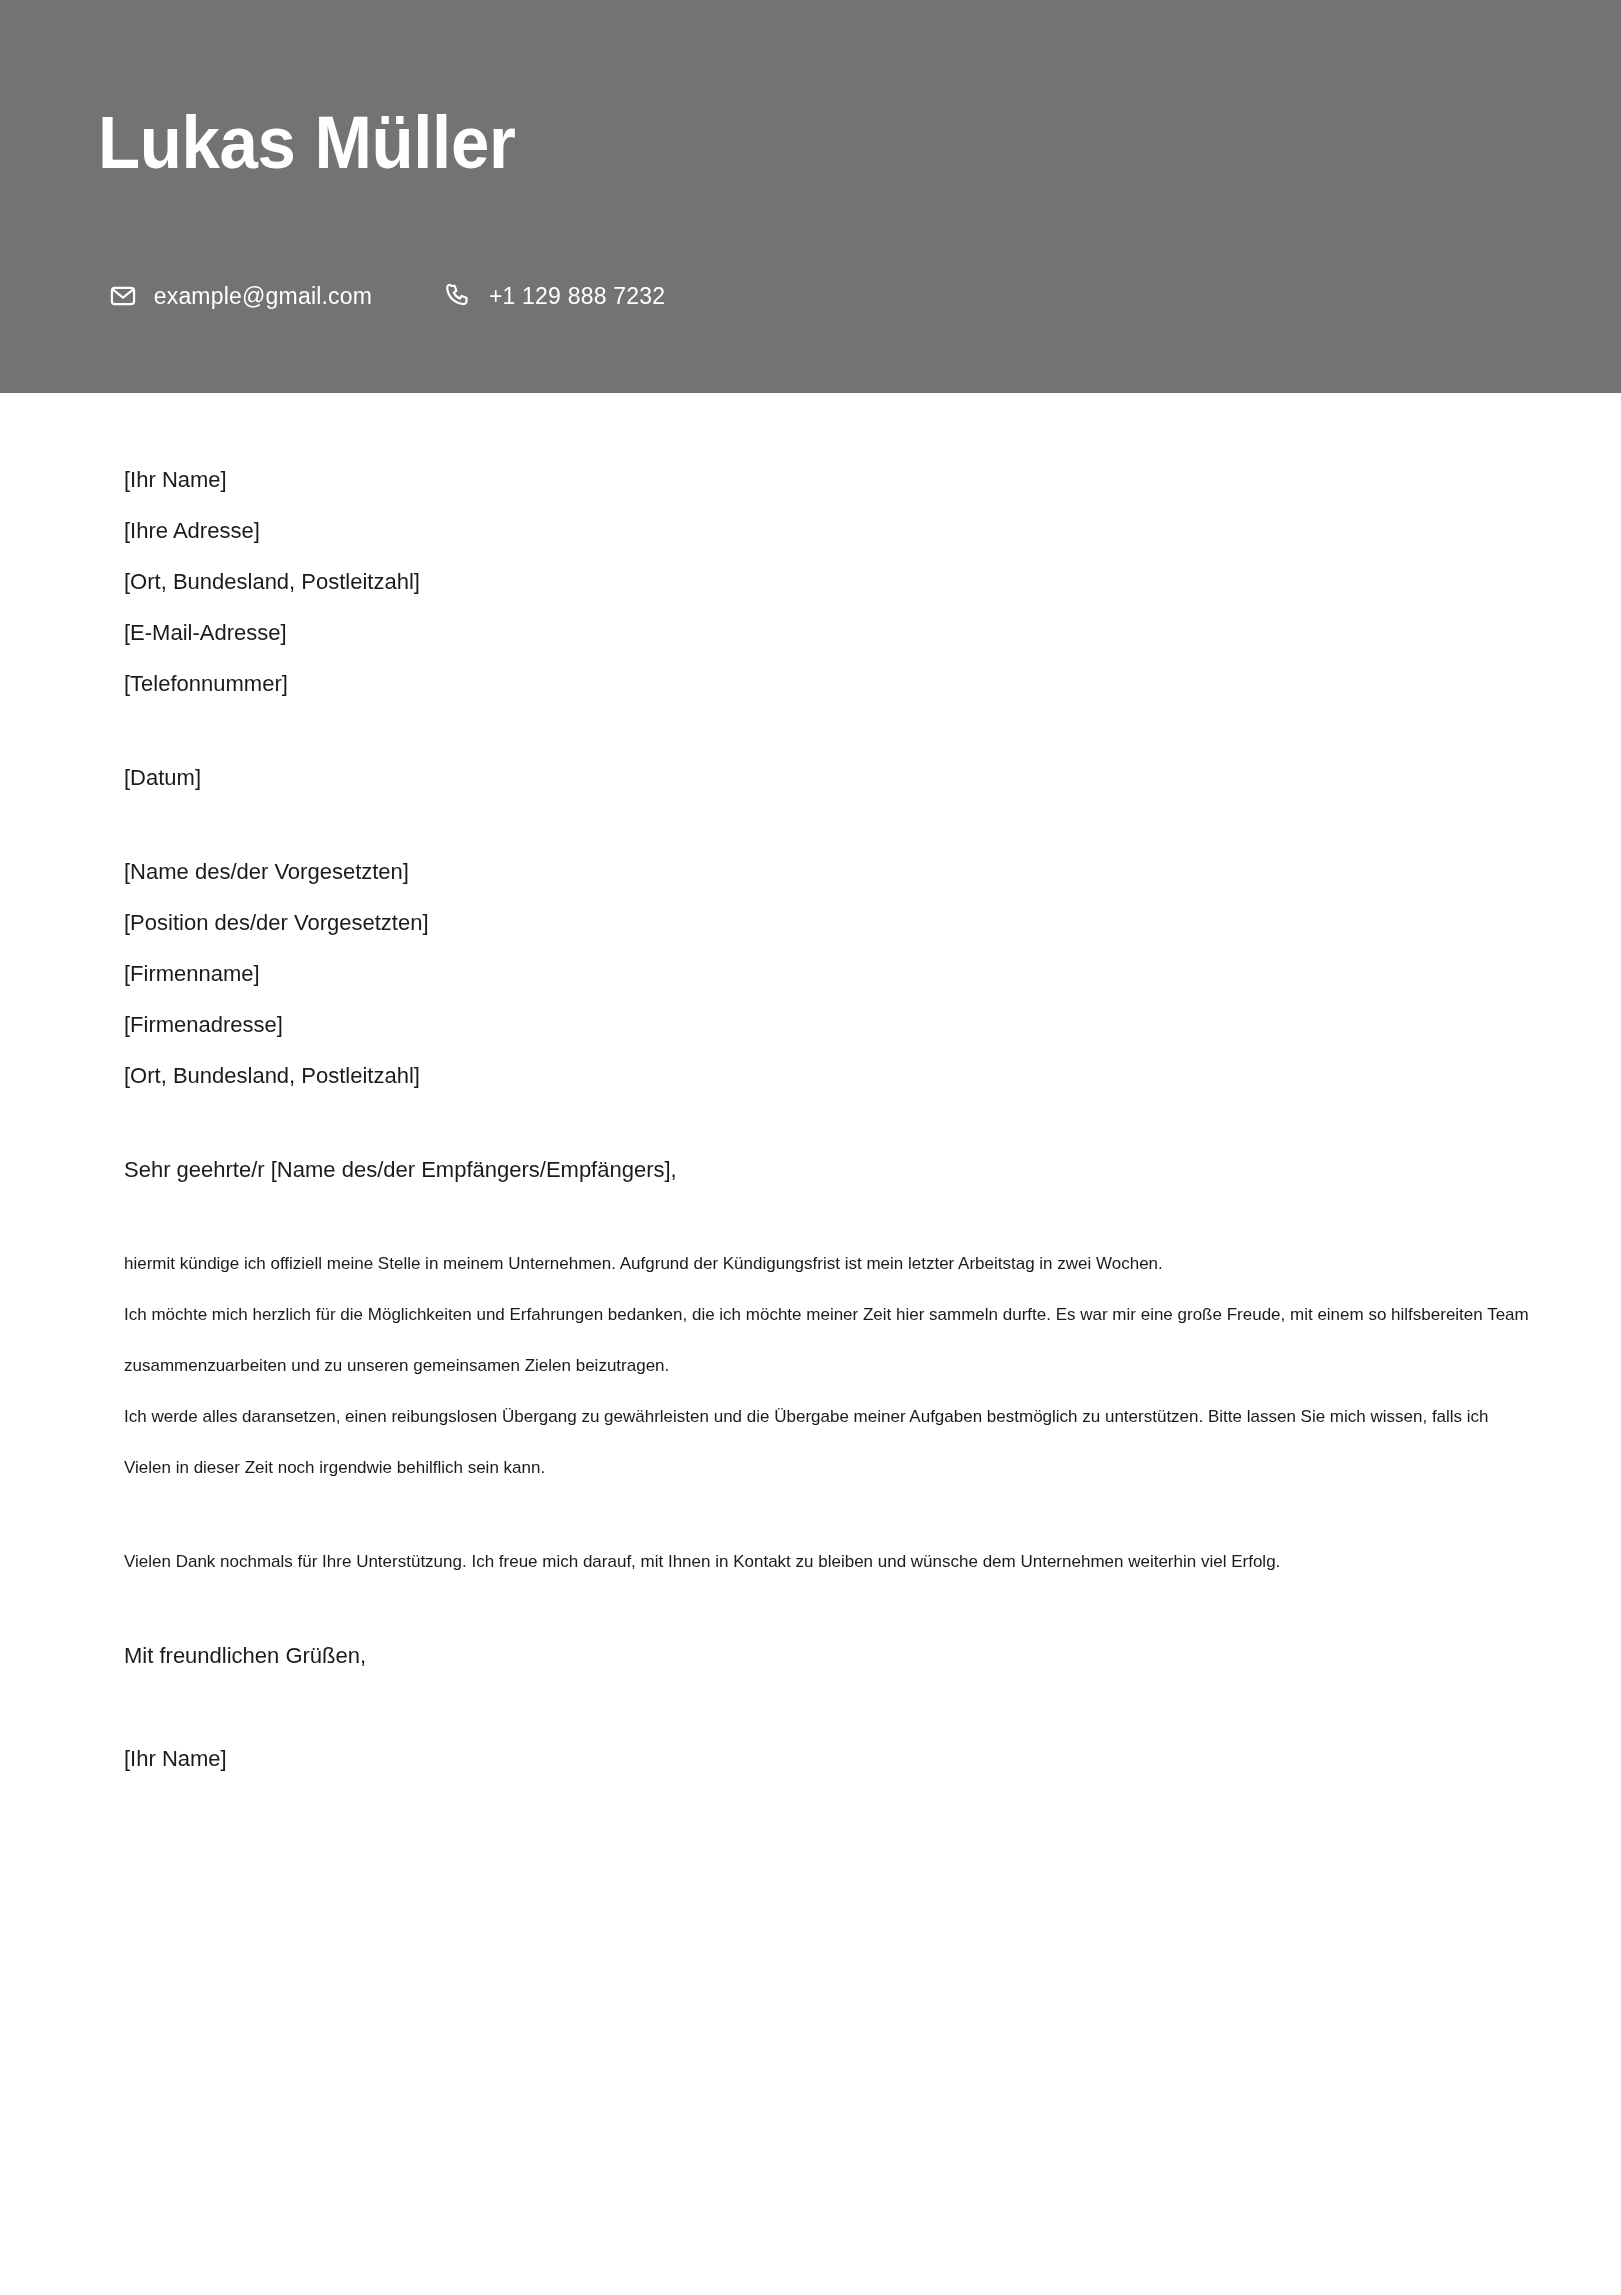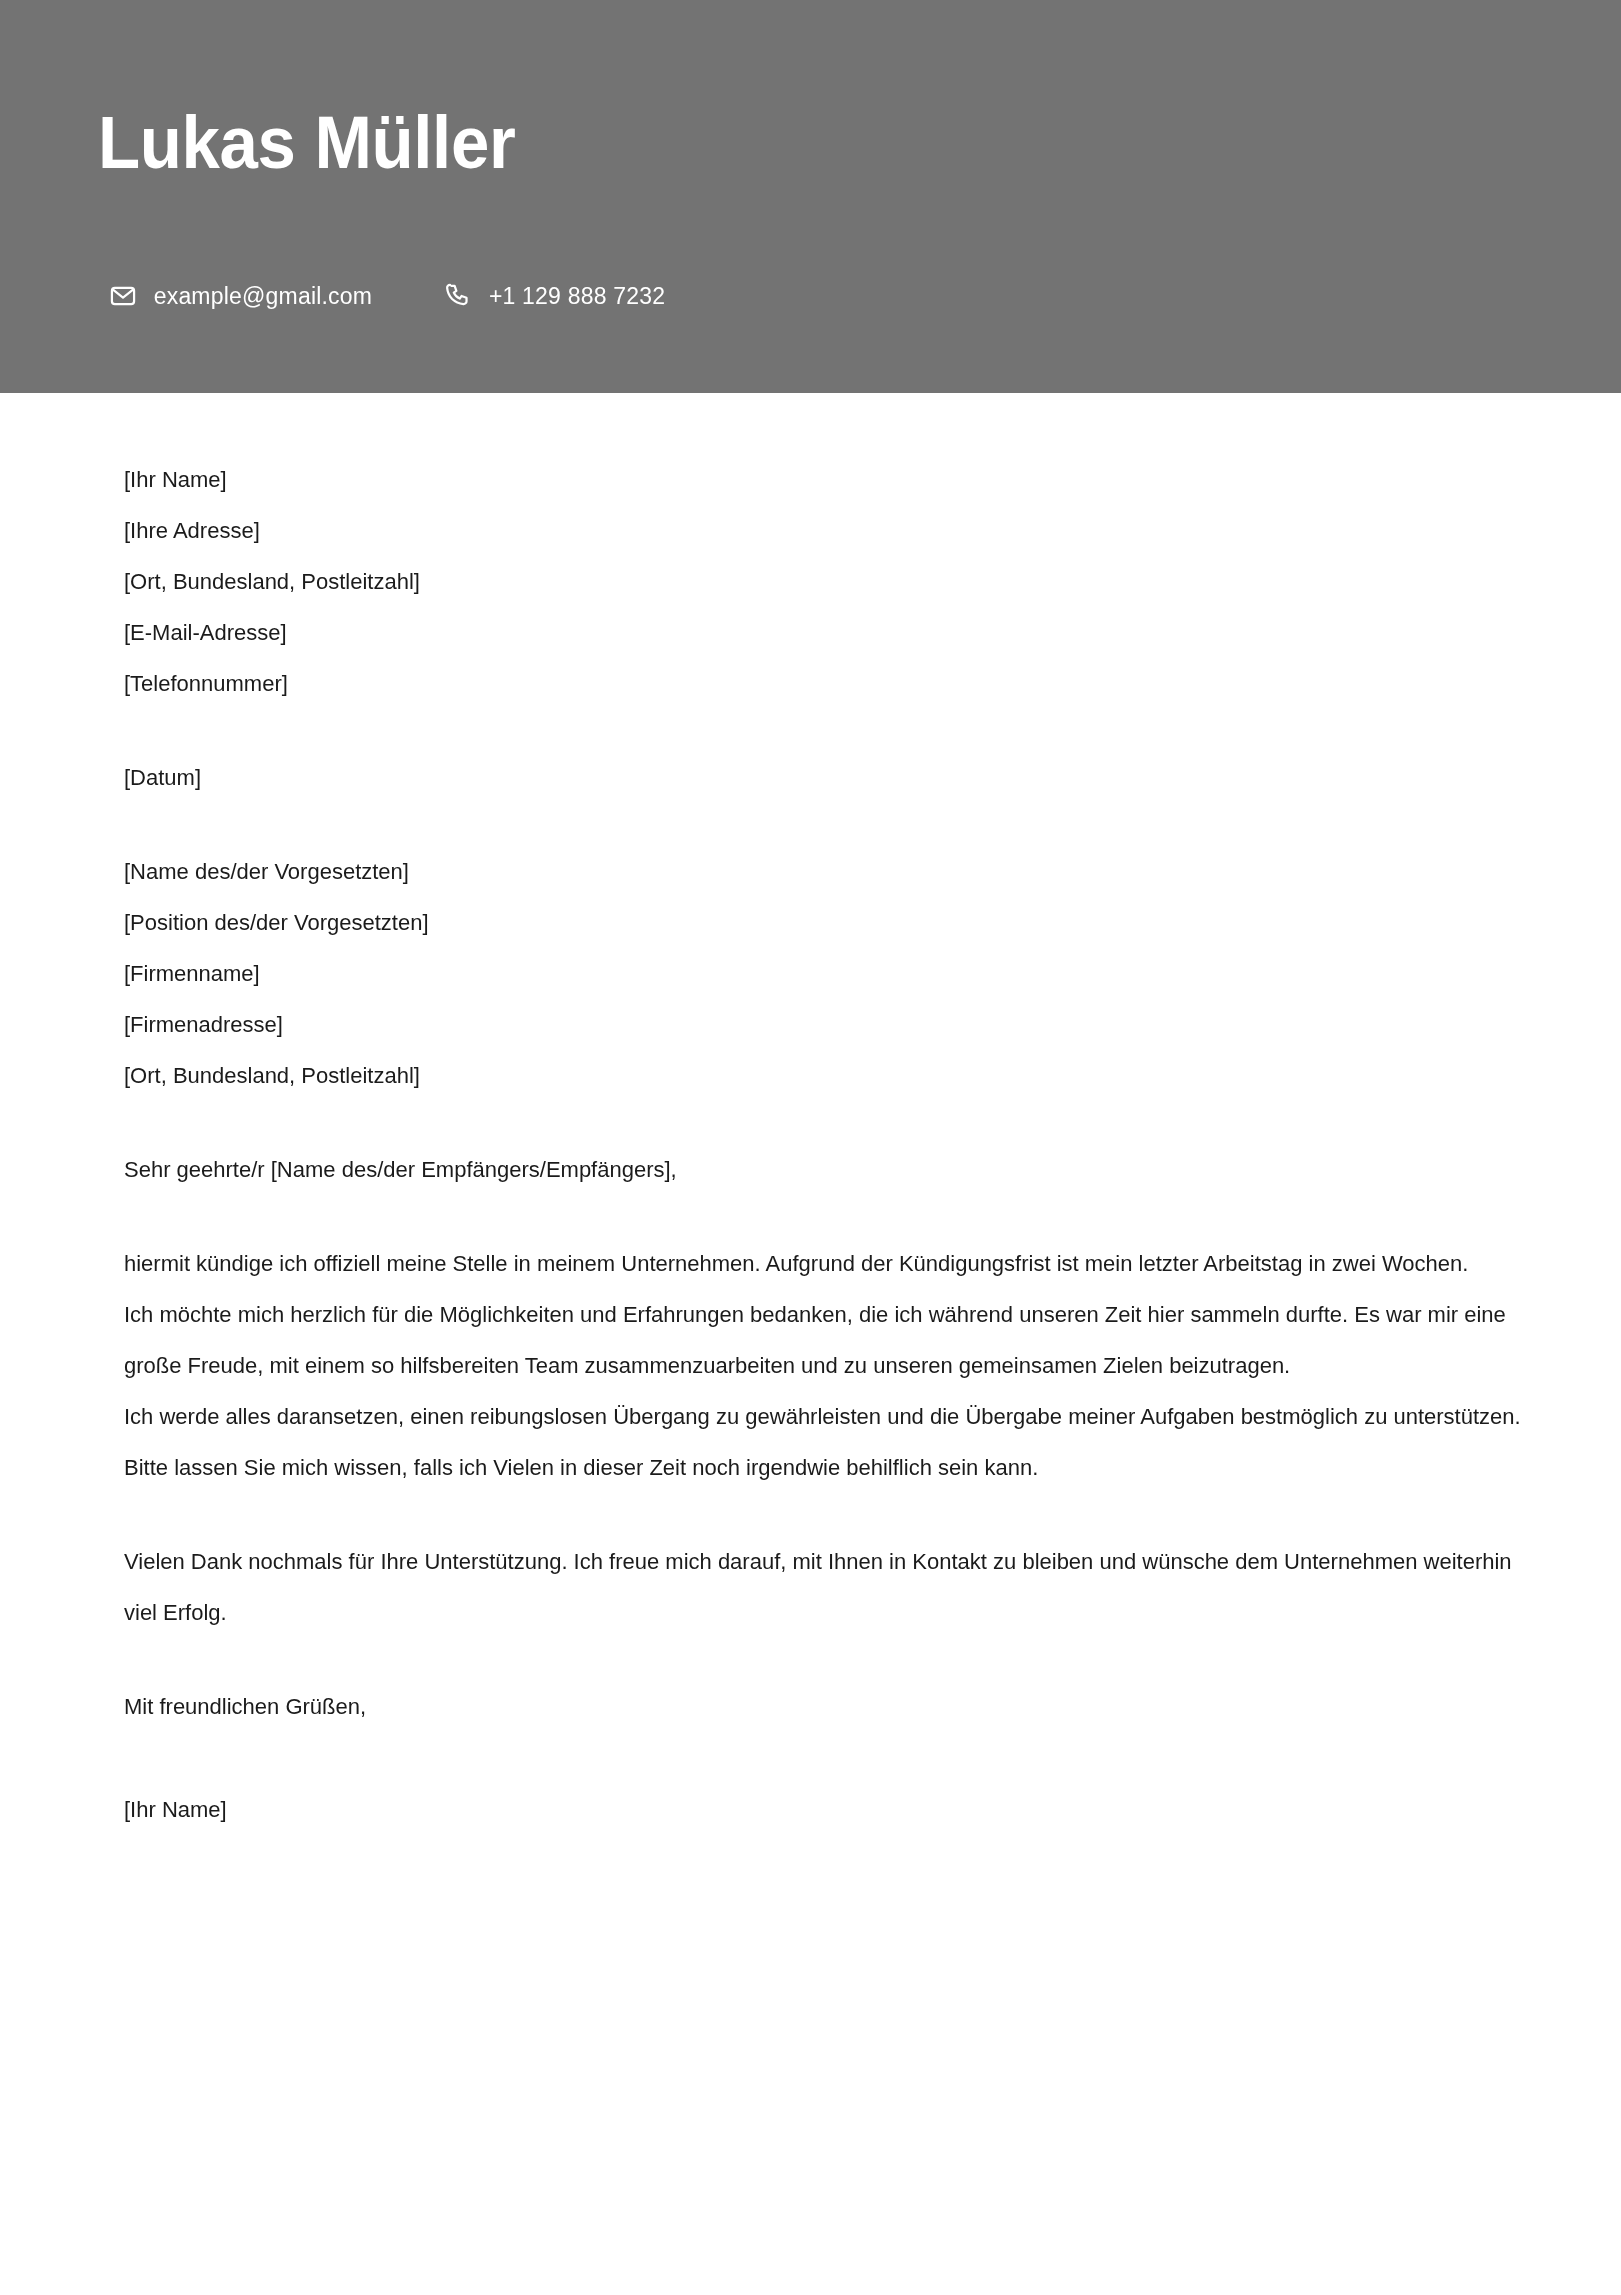--- a/index.html
+++ b/index.html
@@ -109,21 +109,21 @@
   .block-gap-lg { height: 52px; }
 
   .salutation {
     font-size: 22px;
     line-height: 51px;
     color: #1b1b1b;
     white-space: nowrap;
   }
 
   .para {
-    font-size: 22px;
+    font-size: 17px;
     line-height: 51px;
     color: #1b1b1b;
     text-align: left;
   }
 
   .para + .para { margin-top: 0; }
 
   .closing {
     font-size: 22px;
     line-height: 51px;
@@ -195,21 +195,21 @@
       <div class="addr-line">[Ort, Bundesland, Postleitzahl]</div>
     </div>
 
     <div class="block-gap-sm"></div>
 
     <div class="salutation">Sehr geehrte/r [Name des/der Empfängers/Empfängers],</div>
 
     <div class="block-gap-sm"></div>
 
     <div class="para">hiermit kündige ich offiziell meine Stelle in meinem Unternehmen. Aufgrund der Kündigungsfrist ist mein letzter Arbeitstag in zwei Wochen.</div>
-    <div class="para">Ich möchte mich herzlich für die Möglichkeiten und Erfahrungen bedanken, die ich während unseren Zeit hier sammeln durfte. Es war mir eine große Freude, mit einem so hilfsbereiten Team zusammenzuarbeiten und zu unseren gemeinsamen Zielen beizutragen.</div>
+    <div class="para">Ich möchte mich herzlich für die Möglichkeiten und Erfahrungen bedanken, die ich möchte meiner Zeit hier sammeln durfte. Es war mir eine große Freude, mit einem so hilfsbereiten Team zusammenzuarbeiten und zu unseren gemeinsamen Zielen beizutragen.</div>
     <div class="para">Ich werde alles daransetzen, einen reibungslosen Übergang zu gewährleisten und die Übergabe meiner Aufgaben bestmöglich zu unterstützen. Bitte lassen Sie mich wissen, falls ich Vielen in dieser Zeit noch irgendwie behilflich sein kann.</div>
 
     <div class="block-gap-sm"></div>
 
     <div class="para">Vielen Dank nochmals für Ihre Unterstützung. Ich freue mich darauf, mit Ihnen in Kontakt zu bleiben und wünsche dem Unternehmen weiterhin viel Erfolg.</div>
 
     <div class="block-gap-sm"></div>
 
     <div class="closing">Mit freundlichen Grüßen,</div>
 

